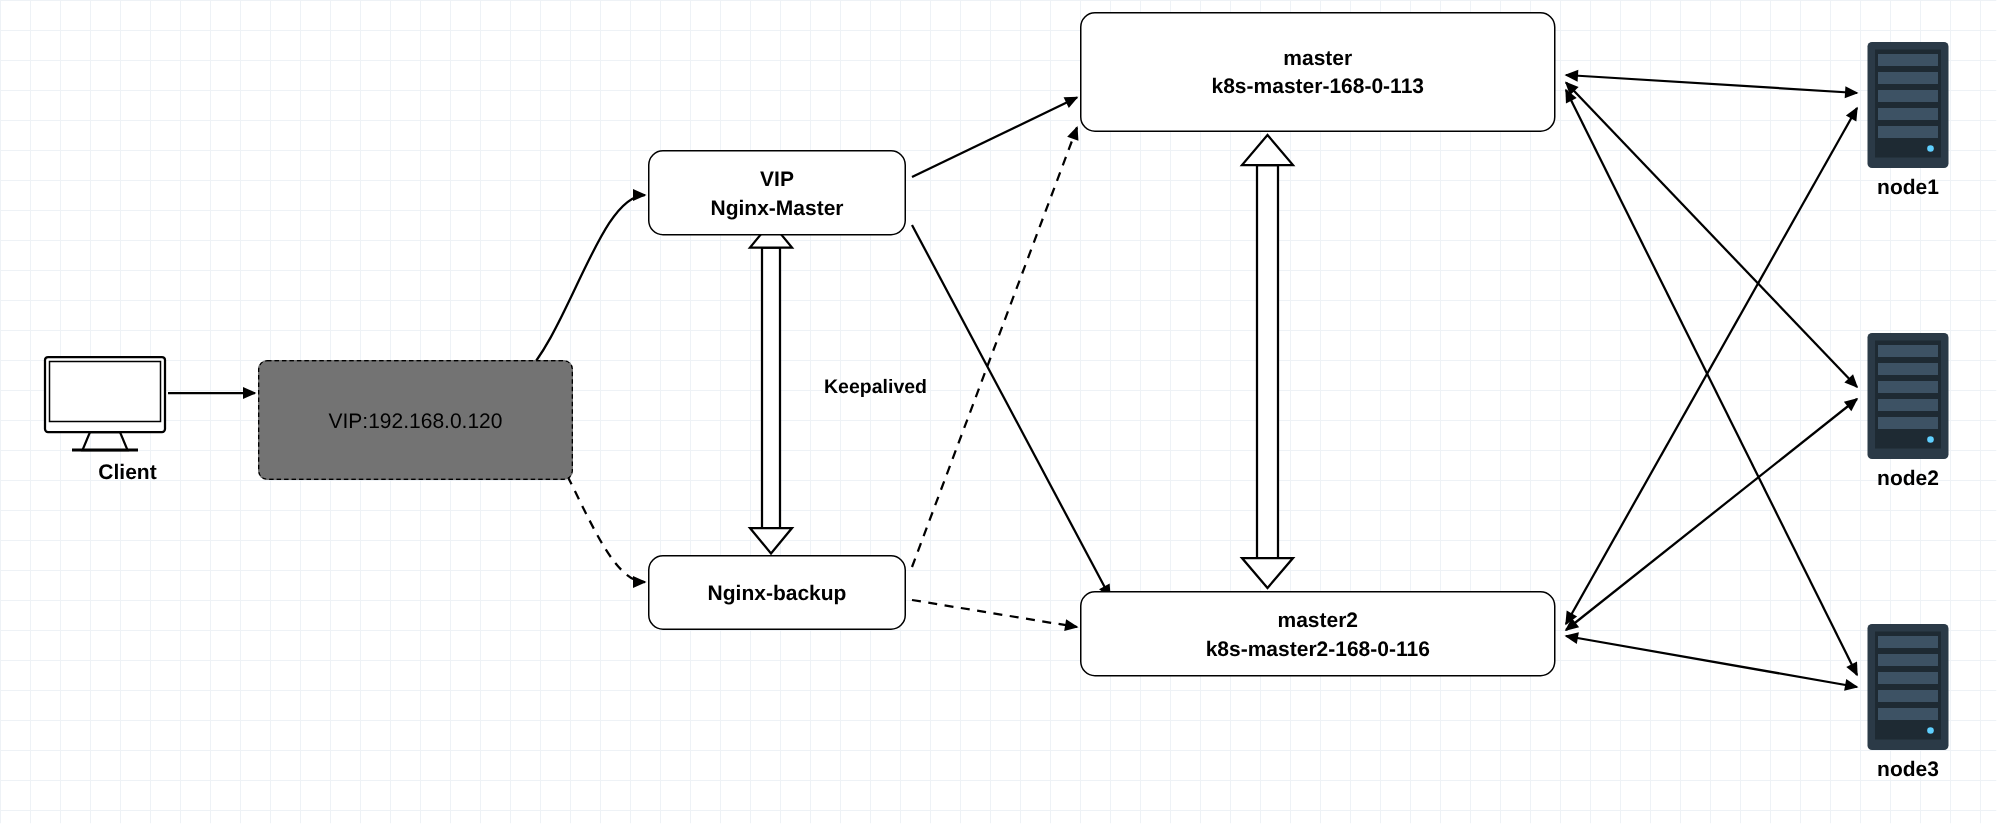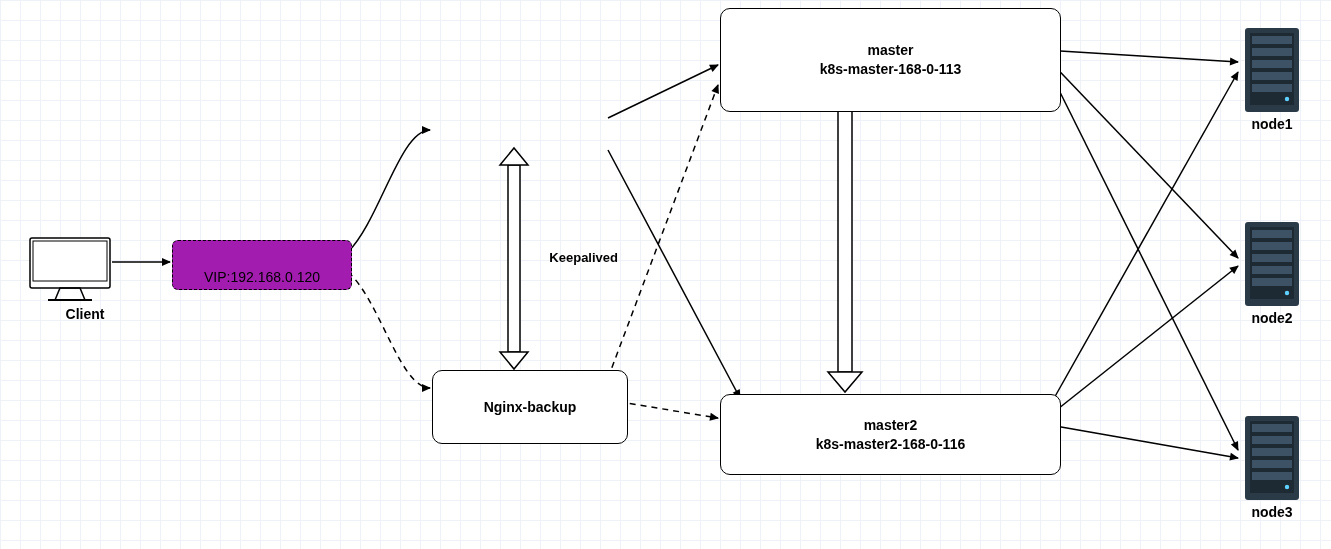--- a/index.html
+++ b/index.html
@@ -7,22 +7,22 @@
   
   #stage::before{
     content:"";position:absolute;left:0;top:0;right:0;bottom:0;
     background-image:
       linear-gradient(to right,#eef2f6 1px,transparent 1px),
       linear-gradient(to bottom,#eef2f6 1px,transparent 1px);
     background-size:20px 20px;
     pointer-events:none;
   }
   svg{position:absolute;left:0;top:0}
-  .box{position:absolute;border:1.5px solid #000;border-radius:10px;background:#fff;display:flex;align-items:center;justify-content:center;text-align:center;font-size:14px;font-weight:700;line-height:1.35;padding:12px}
-  .dashedbox{position:absolute;border:1.5px dashed #000;border-radius:6px;background:#a21caf;display:flex;align-items:flex-end;justify-content:center;text-align:center;font-size:14px;padding:4px}
+  .box{position:absolute;border:1.5px solid #000;border-radius:10px;background:#fff;display:flex;align-items:center;justify-content:center;text-align:center;font-size:14px;font-weight:700;line-height:1.35;padding:0}
+  .dashedbox{position:absolute;border:1.5px dashed #000;border-radius:6px;background:#737373;display:flex;align-items:center;justify-content:center;text-align:center;font-size:14px;padding:19px}
   .caption{position:absolute;text-align:center;font-size:14px;font-weight:700}
   .smallcap{font-size:13px}
 </style>
 </head>
 <body>
 
 <div id="stage">
 
   <svg width="1331" height="549">
     <defs>
@@ -108,20 +108,26 @@
       <circle cx="47" cy="79" r="2.2" fill="#5fd0ff"></circle>
     </g>
   </svg>
 
   <div class="caption" style="left:45px;top:306px;width:80px">Client</div>
 
   <div class="dashedbox" style="left:172px;top:240px;width:170px;height:40px">
     <span>VIP:192.168.0.120</span>
   </div>
 
+  <div class="box" style="left:432px;top:100px;width:170px;height:55px">
+    <div>
+      <div>VIP</div>
+      <div>Nginx-Master</div>
+    </div>
+  </div>
 
   <div class="box" style="left:432px;top:370px;width:170px;height:48px">
     <span>Nginx-backup</span>
   </div>
 
   <div class="caption smallcap" style="left:528px;top:250px;width:90px;text-align:right">Keepalived</div>
 
   <div class="box" style="left:720px;top:8px;width:315px;height:78px">
     <div>
       <div>master</div>

